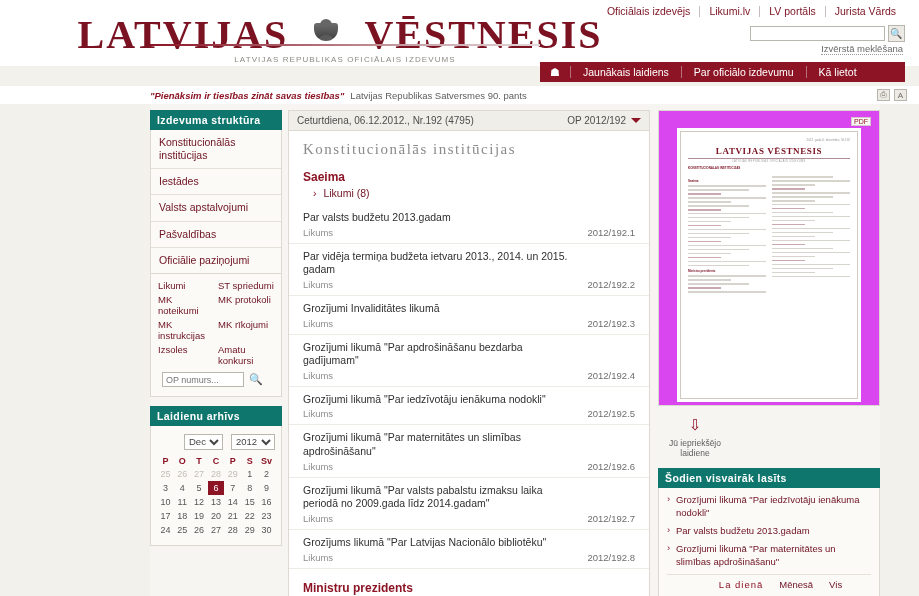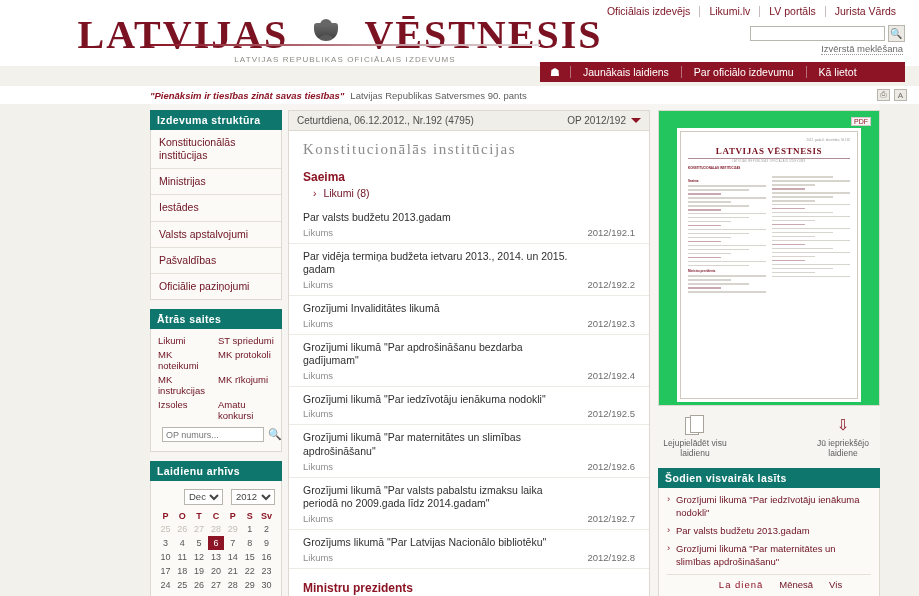--- a/index.html
+++ b/index.html
@@ -127,21 +127,21 @@
     border-bottom:1px solid #e6e1d8; background:#fbfaf7; line-height:1.25;
   }
   .menu-item:last-child { border-bottom:none; }
 
   
   .ql { padding:6px 7px 4px 7px; background:#fbfaf7; }
   .qlgrid { display:grid; grid-template-columns:1fr 1fr; row-gap:3px; column-gap:4px; }
   .qlgrid span { font-size:9.5px; color:#6d1120; }
   .opbox { display:flex; align-items:center; margin:6px 0 4px 4px; }
   .opbox input {
-    width:102px; height:15px; font-size:9px; border:1px solid #b9b6ae; padding:1px 3px; color:#777;
+    width:82px; height:15px; font-size:9px; border:1px solid #b9b6ae; padding:1px 3px; color:#777;
   }
   .opbox .mag { width:16px; height:16px; margin-left:4px; display:flex;
     align-items:center; justify-content:center; color:#8c1425; font-size:11px; }
 
   
   .calwrap { background:#fbfaf7; padding:5px 6px 8px 6px; }
   .calsel { display:flex; gap:8px; justify-content:flex-end; margin:3px 0 5px 0; }
   .calsel select { font-size:9.5px; height:16px; border:1px solid #b9b6ae; background:#fff; color:#444; }
   table.cal { border-collapse:collapse; width:100%; }
   table.cal th {
@@ -175,21 +175,21 @@
   .subhead { color:#6d1120; font-size:10.5px; margin:2px 0 6px 10px; }
   .subhead .arr { color:#8c1425; margin-right:4px; }
   .entry {
     padding:6px 14px 5px 14px; border-bottom:1px solid #ecebe5; position:relative;
   }
   .entry .t { font-size:10.5px; color:#2f2f2f; line-height:1.3; padding-right:62px; }
   .entry .k { font-size:9.5px; color:#8e8e8e; margin-top:2px; }
   .entry .num { position:absolute; right:14px; bottom:5px; font-size:9.5px; color:#6d6d6d; }
 
   
-  .prevbox { border:1px solid #ded9d0; background:#22c55e; padding:6px; position:relative; }
+  .prevbox { border:1px solid #ded9d0; background:#d946ef; padding:6px; position:relative; }
   .pdfbadge {
     position:absolute; right:8px; top:6px; font-size:7px; color:#8c1425;
     border:1px solid #d3c7c9; padding:0 2px; background:#faf6f6;
   }
   .page {
     width:178px; height:268px; margin:14px auto 0 auto; background:#fff;
     border:1px solid #cfc9bf; box-shadow:0 0 0 3px #fff, 0 1px 3px rgba(0,0,0,.18);
     padding:6px 7px; overflow:hidden;
   }
   .page .ptop { font-size:3px; color:#9a9a9a; text-align:right; }
@@ -286,28 +286,26 @@
     <div class="qi">⎙</div>
     <div class="qi">A</div>
   </div>
 </div>
 
 <div class="leftcol">
 
   <div class="ph">Izdevuma struktūra</div>
   <div class="panel">
     <div class="menu-item">Konstitucionālās institūcijas</div>
-    <div class="menu-item">Ministrijas</div>
     <div class="menu-item">Iestādes</div>
     <div class="menu-item">Valsts apstalvojumi</div>
     <div class="menu-item">Pašvaldības</div>
     <div class="menu-item">Oficiālie paziņojumi</div>
   </div>
 
-  <div class="ph" style="margin-top:9px;">Ātrās saites</div>
   <div class="panel">
     <div class="ql">
       <div class="qlgrid">
         <span>Likumi</span>
         <span>ST spriedumi</span>
         <span>MK noteikumi</span>
         <span>MK protokoli</span>
         <span>MK instrukcijas</span>
         <span>MK rīkojumi</span>
         <span>Izsoles</span>
@@ -532,29 +530,20 @@
           <div class="ln s"></div>
             <div class="ln"></div>
         </div>
       </div>
     </div>
   </div>
 
   <div class="prevtools">
     <div class="ptool">
       <div class="gi">
-        <span class="sheet2">
-            <span class="a"></span>
-            <span class="b"></span>
-          </span>
-      </div>
-      <div class="lbl">Lejupielādēt visu laidienu</div>
-    </div>
-    <div class="ptool">
-      <div class="gi">
         <span class="arrowdl">⇩</span>
       </div>
       <div class="lbl">Jū iepriekšējo laidiene</div>
     </div>
   </div>
 
   <div class="mr">
     <div class="ph">Šodien visvairāk lasīts</div>
     <div class="mrbody">
       <div class="it">Grozījumi likumā "Par iedzīvotāju ienākuma nodokli"</div>

